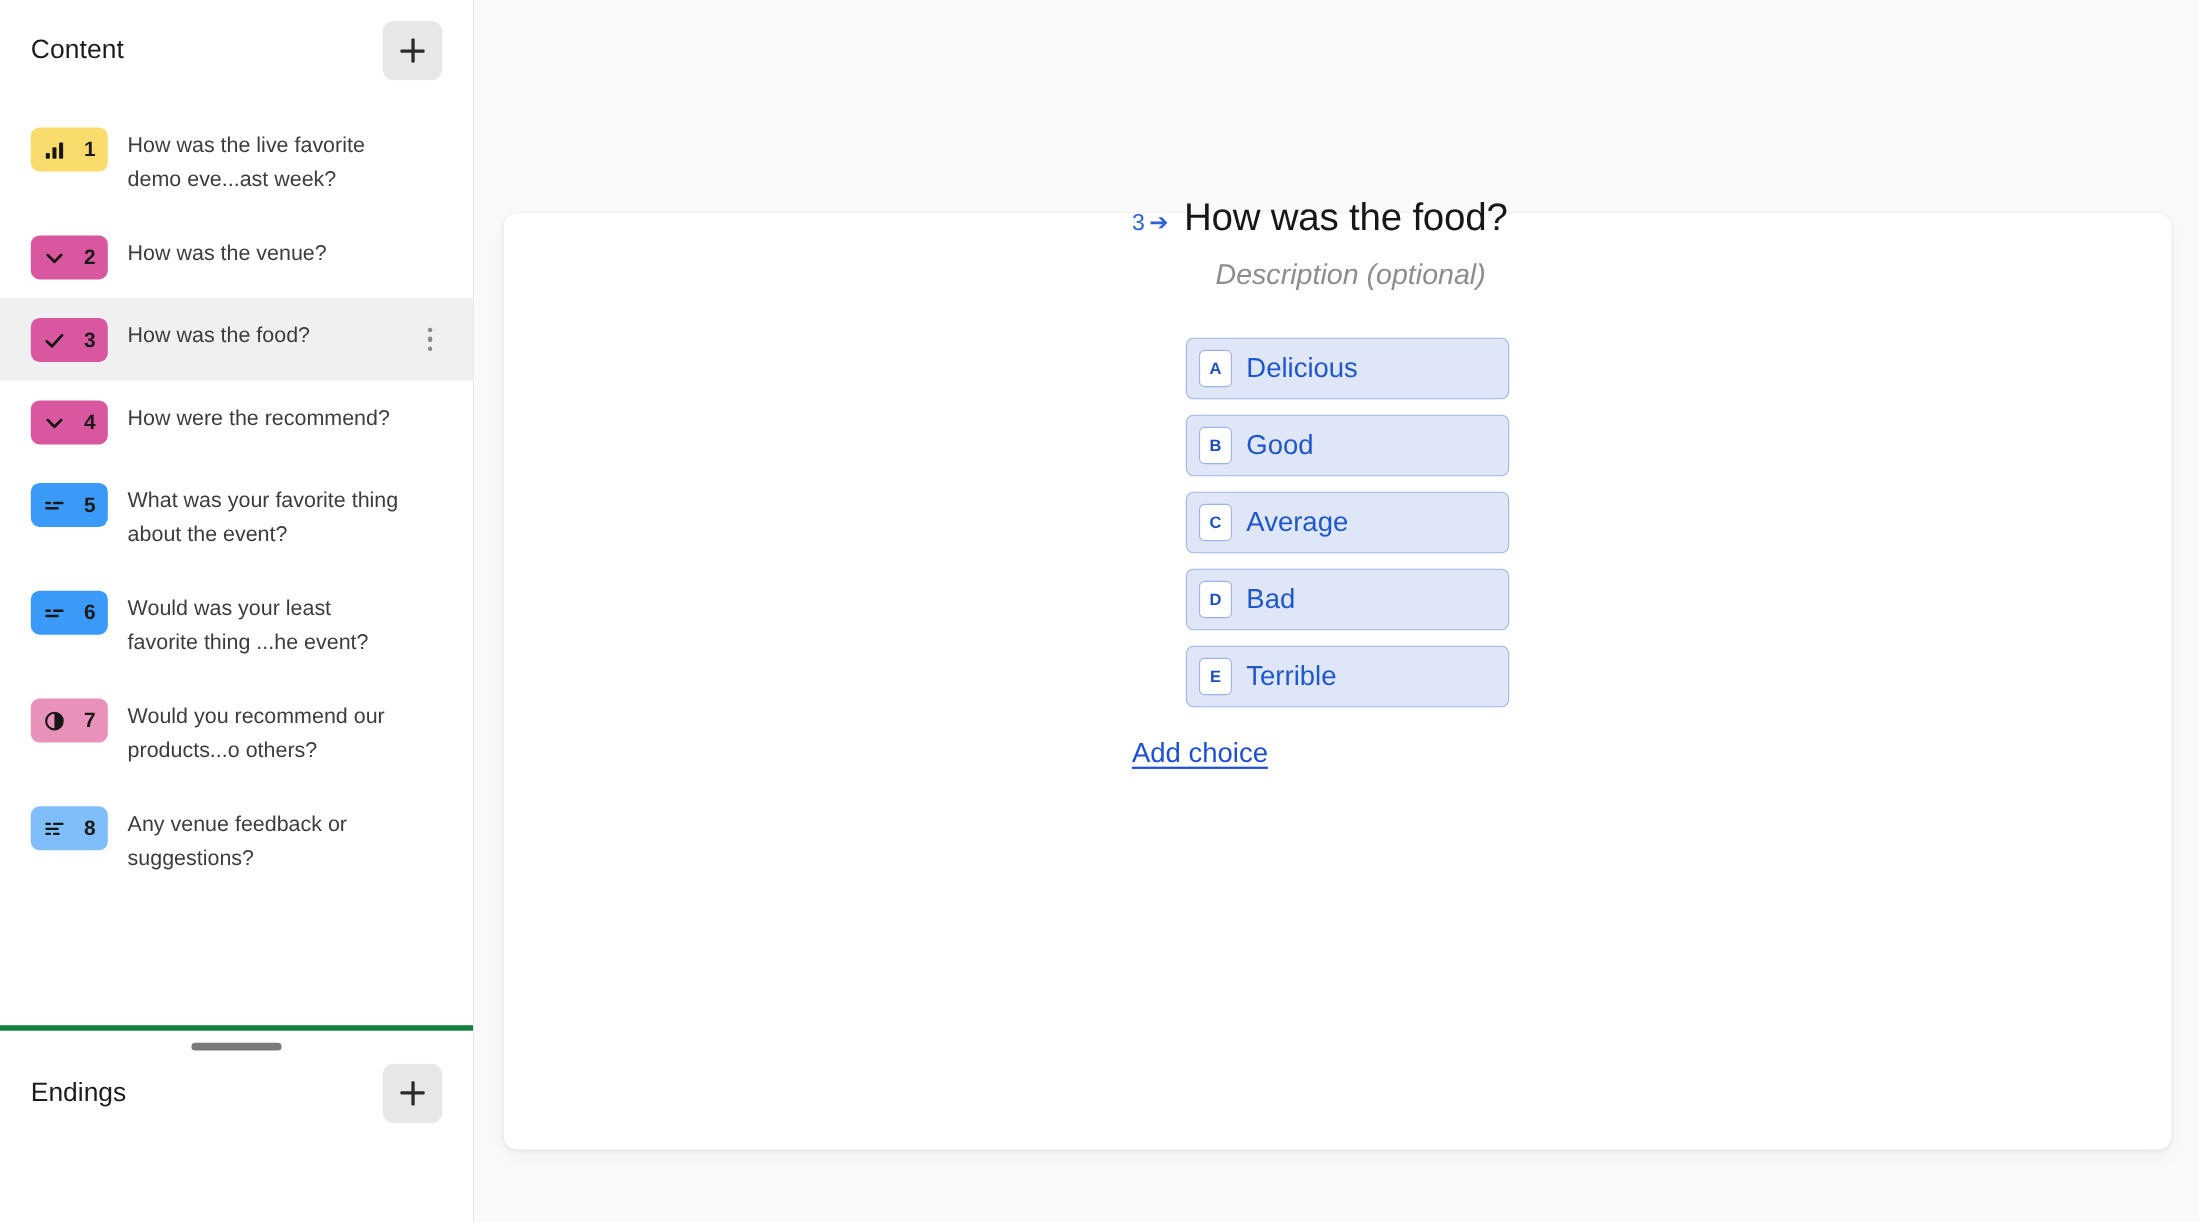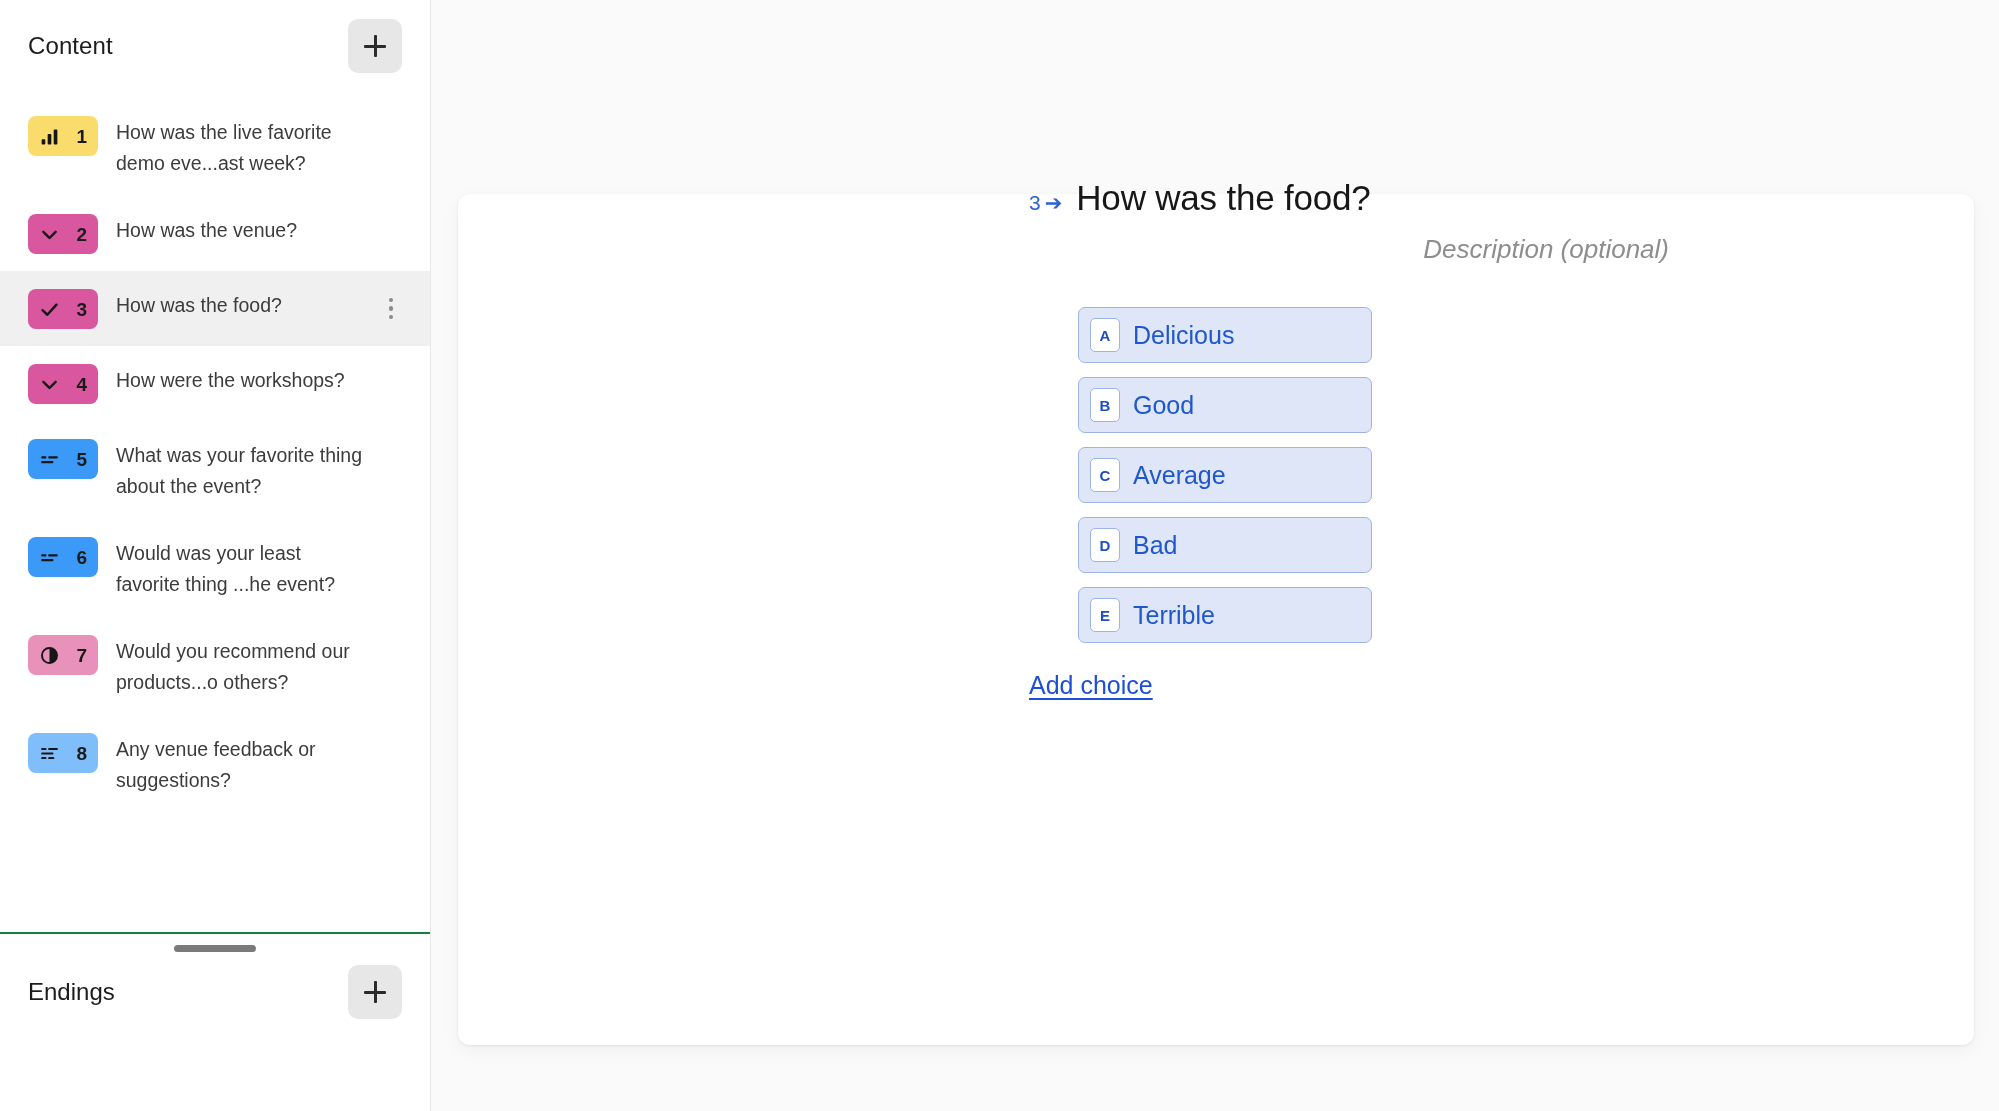--- a/index.html
+++ b/index.html
@@ -159,21 +159,21 @@
     width: 4.5px;
     height: 4.5px;
     border-radius: 50%;
     background: #8a8a8a;
     display: block;
   }
 
   
   .sidebar-footer {
     flex: 0 0 auto;
-    border-top: 2px solid #15803d;
+    border-top: 5px solid #15803d;
     position: relative;
     height: 118px;
     display: flex;
     align-items: center;
     padding: 0 28px;
   }
 
   .drag-handle {
     position: absolute;
     top: 11px;
@@ -250,26 +250,25 @@
   .q-heading {
     font-size: 35px;
     font-weight: 400;
     color: #171717;
     line-height: 1.15;
     letter-spacing: -0.2px;
   }
 
   .q-desc {
     margin-top: 16px;
-    margin-left: 48px;
+    margin-left: 76px;
     font-size: 26px;
     font-style: italic;
     color: #8d8d8d;
     font-weight: 400;
-    text-align: right;
   }
 
   .choices {
     margin-top: 42px;
     margin-left: 49px;
     display: flex;
     flex-direction: column;
     gap: 14px;
   }
 
@@ -377,21 +376,21 @@
         </div>
         <div class="q-item">
           <div class="badge" style="background: rgb(217, 87, 158);">
             <span class="badge-icon">
               <svg viewBox="0 0 24 24" width="21" height="21">
                 <path d="M5 9 L12 16 L19 9" fill="none" stroke="#161616" stroke-width="2.8" stroke-linecap="round" stroke-linejoin="round"></path>
               </svg>
             </span>
             <span class="badge-num">4</span>
           </div>
-          <div class="q-label">How were the workshops?</div>
+          <div class="q-label">How were the recommend?</div>
         </div>
         <div class="q-item">
           <div class="badge" style="background: rgb(59, 154, 248);">
             <span class="badge-icon">
               <svg viewBox="0 0 24 24" width="21" height="21">
                 <rect x="2.5" y="8.2" width="6" height="2.6" rx="1.1" fill="#161616"></rect>
                 <rect x="10.5" y="8.2" width="11" height="2.6" rx="1.1" fill="#161616"></rect>
                 <rect x="2.5" y="13.6" width="14" height="2.6" rx="1.1" fill="#161616"></rect>
               </svg>
             </span>

